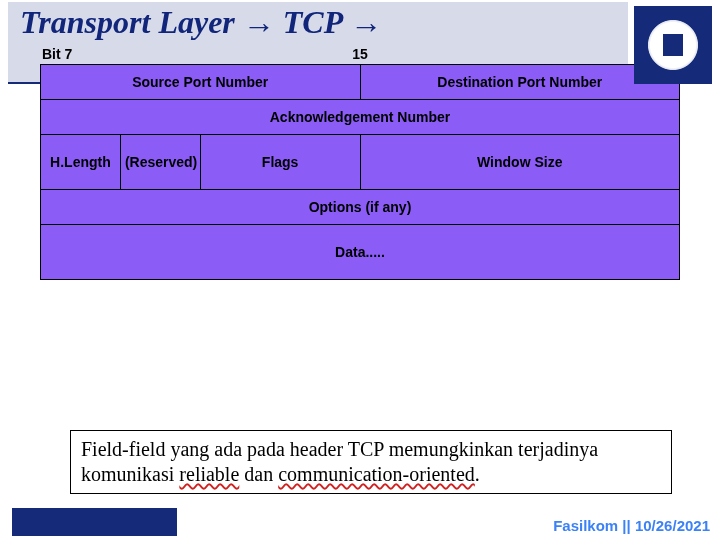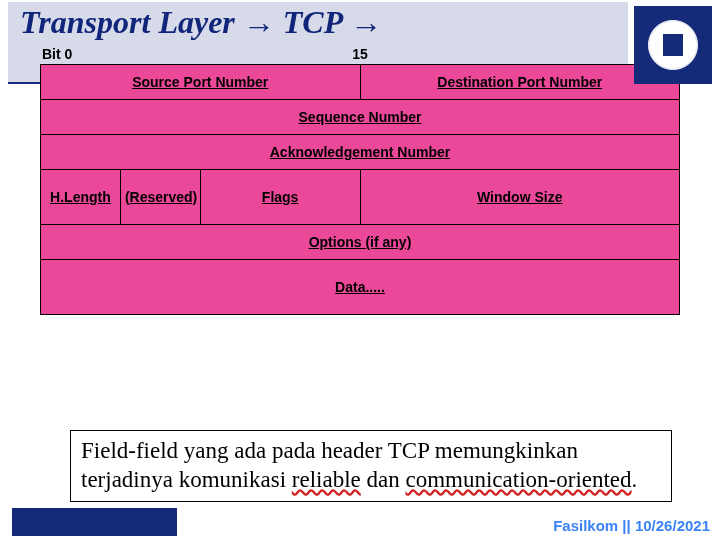--- a/index.html
+++ b/index.html
@@ -74,43 +74,42 @@
     color: #000;
     margin-bottom: 2px;
   }
   .bit-row .bit0 { text-align: left; padding-left: 2px; }
   .bit-row .bitmid { text-align: left; position: absolute; left: 50%; transform: translateX(-50%); }
   .bit-row .bit31 { text-align: right; padding-right: 4px; }
 
   table.tcp {
     border-collapse: collapse;
     width: 100%;
-    background: #ec4899;
+    background: #8b5cf6;
     table-layout: fixed;
-    text-decoration: underline;
   }
   table.tcp td {
     border: 1px solid #000;
     height: 34px;
     text-align: center;
     vertical-align: middle;
     font: bold 14px Arial, sans-serif;
     color: #000;
     padding: 0 4px;
   }
   table.tcp tr.tall td { height: 54px; }
 
   .caption {
     position: absolute;
     left: 70px;
     top: 430px;
     width: 580px;
     border: 1px solid #000;
     padding: 6px 10px;
-    font-size: 23px;
+    font-size: 20px;
     line-height: 1.25;
     background: #fff;
   }
   .red-wavy {
     text-decoration: underline wavy #d02020;
     text-underline-offset: 2px;
   }
 
   .footer-bar {
     position: absolute;
@@ -145,42 +144,39 @@
 </div>
 
 <div class="logo-box">
   <div class="logo-inner">
     <div class="logo-square"></div>
   </div>
 </div>
 
 <div class="diagram">
   <div class="bit-row" style="position:relative;">
-    <span class="bit0">Bit 0</span>
+    <span class="bit0">Bit 7</span>
     <span class="bitmid">15</span>
     <span class="bit31">31</span>
   </div>
   <table class="tcp">
     <colgroup>
       <col style="width:12.5%">
         <col style="width:12.5%">
       <col style="width:12.5%">
         <col style="width:12.5%">
       <col style="width:12.5%">
         <col style="width:12.5%">
       <col style="width:12.5%">
         <col style="width:12.5%">
     </colgroup>
     <tbody>
         <tr>
       <td colspan="4">Source Port Number</td>
       <td colspan="4">Destination Port Number</td>
-    </tr>
-    <tr>
-      <td colspan="8">Sequence Number</td>
     </tr>
     <tr>
       <td colspan="8">Acknowledgement Number</td>
     </tr>
     <tr class="tall">
       <td>H.Length</td>
       <td>(Reserved)</td>
       <td colspan="2">Flags</td>
       <td colspan="4">Window Size</td>
     </tr>

